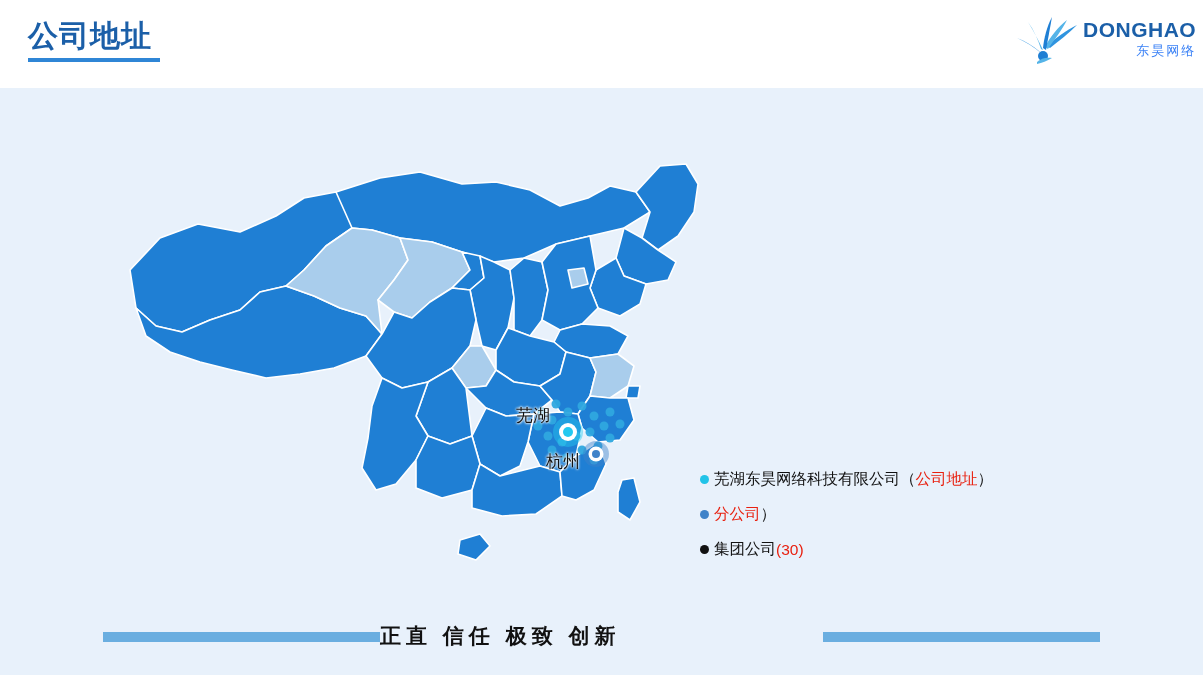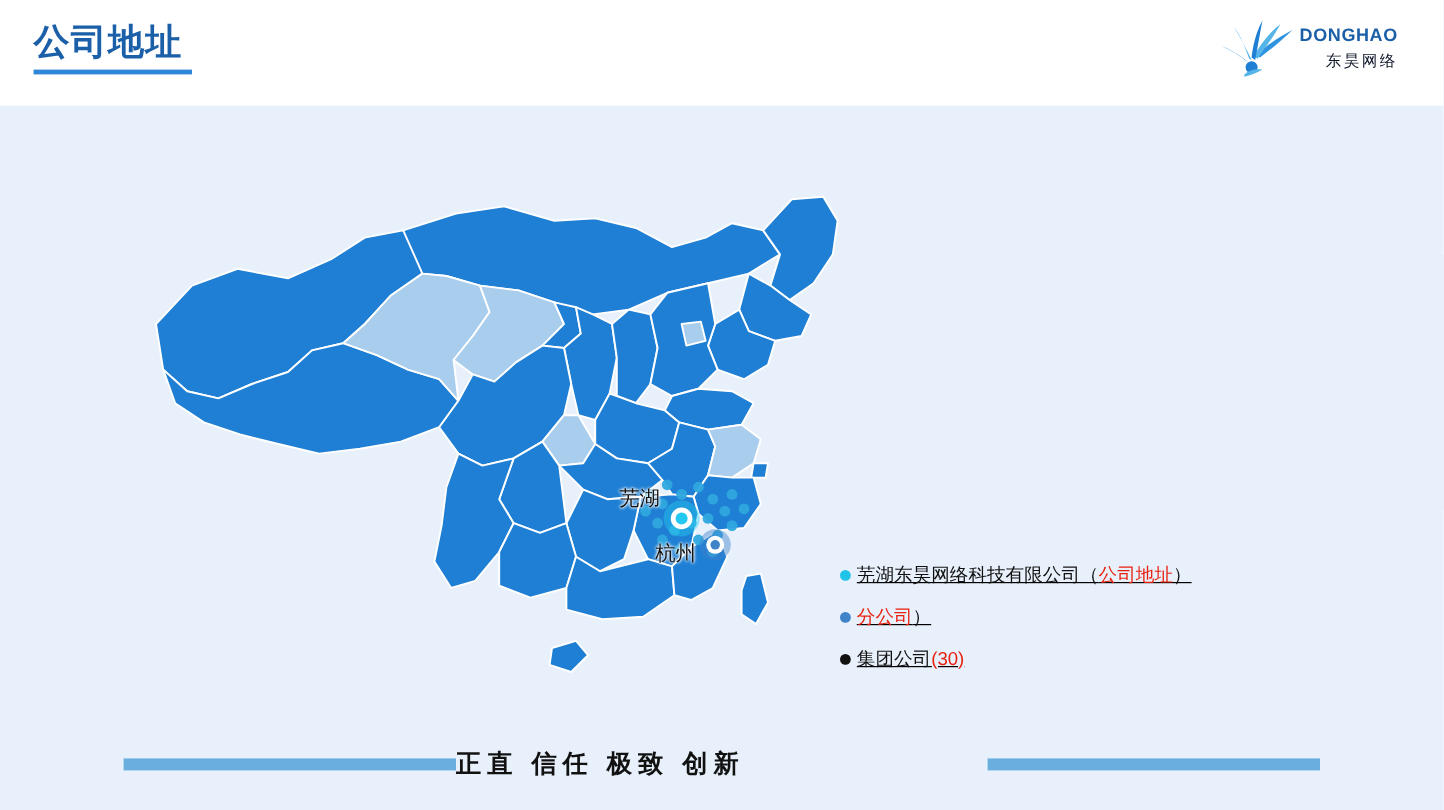--- a/index.html
+++ b/index.html
@@ -60,30 +60,30 @@
     top: 4px;
     width: 62px;
     height: 50px;
   }
   .logo-text {
     position: absolute;
     left: 66px;
     top: 6px;
   }
   .logo-en {
-    font-size: 15px;
+    font-size: 21px;
     font-weight: bold;
     color: #1b5fa8;
     letter-spacing: 0.5px;
     line-height: 24px;
     text-align: right;
   }
   .logo-cn {
     font-size: 13px;
-    color: #0f172a;
+    color: #3b82f6;
     letter-spacing: 2px;
     line-height: 18px;
     text-align: right;
   }
   
   .map-area {
     position: absolute;
     left: 90px;
     top: 120px;
     width: 620px;
@@ -101,21 +101,20 @@
     text-shadow: 0 0 3px #ffffff, 0 0 3px #ffffff, 0 0 2px #ffffff;
   }
   .label-wuhu { left: 426px; top: 284px; }
   .label-hangzhou { left: 456px; top: 330px; }
   
   .legend {
     position: absolute;
     left: 700px;
     top: 462px;
     width: 470px;
-    text-decoration: underline;
   }
   .legend-row {
     display: flex;
     align-items: center;
     height: 35px;
     font-size: 15.5px;
     color: #111111;
     white-space: nowrap;
   }
   .legend-dot {

